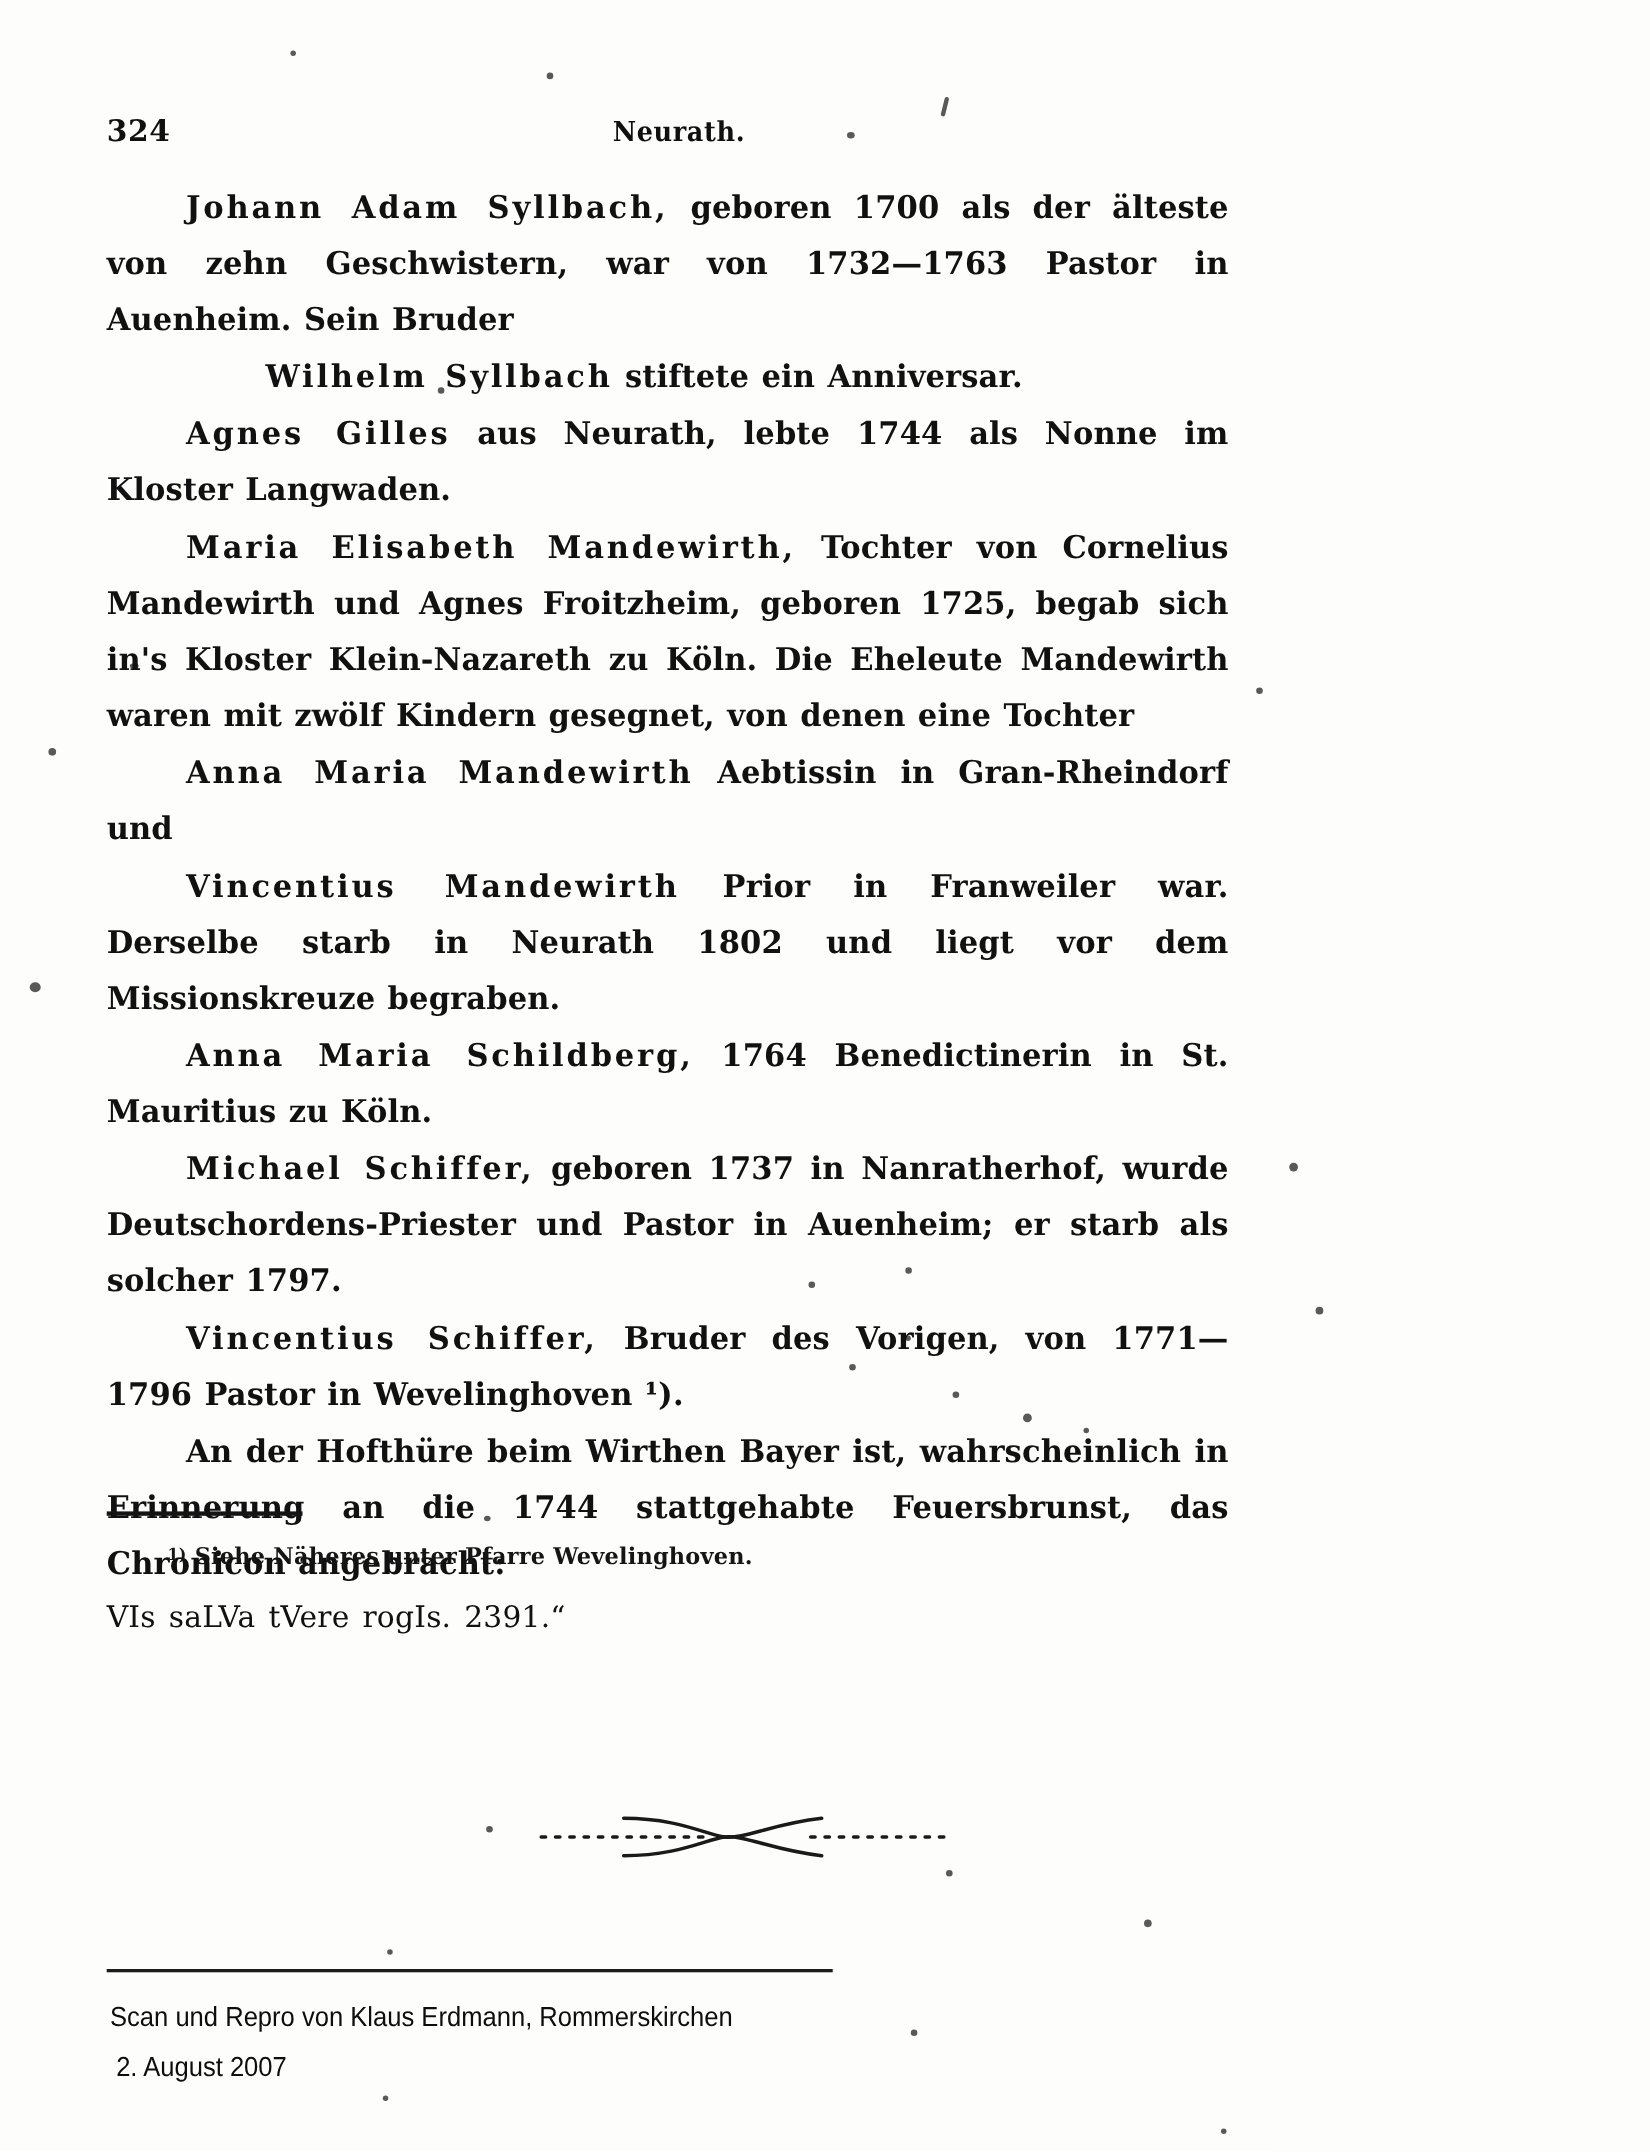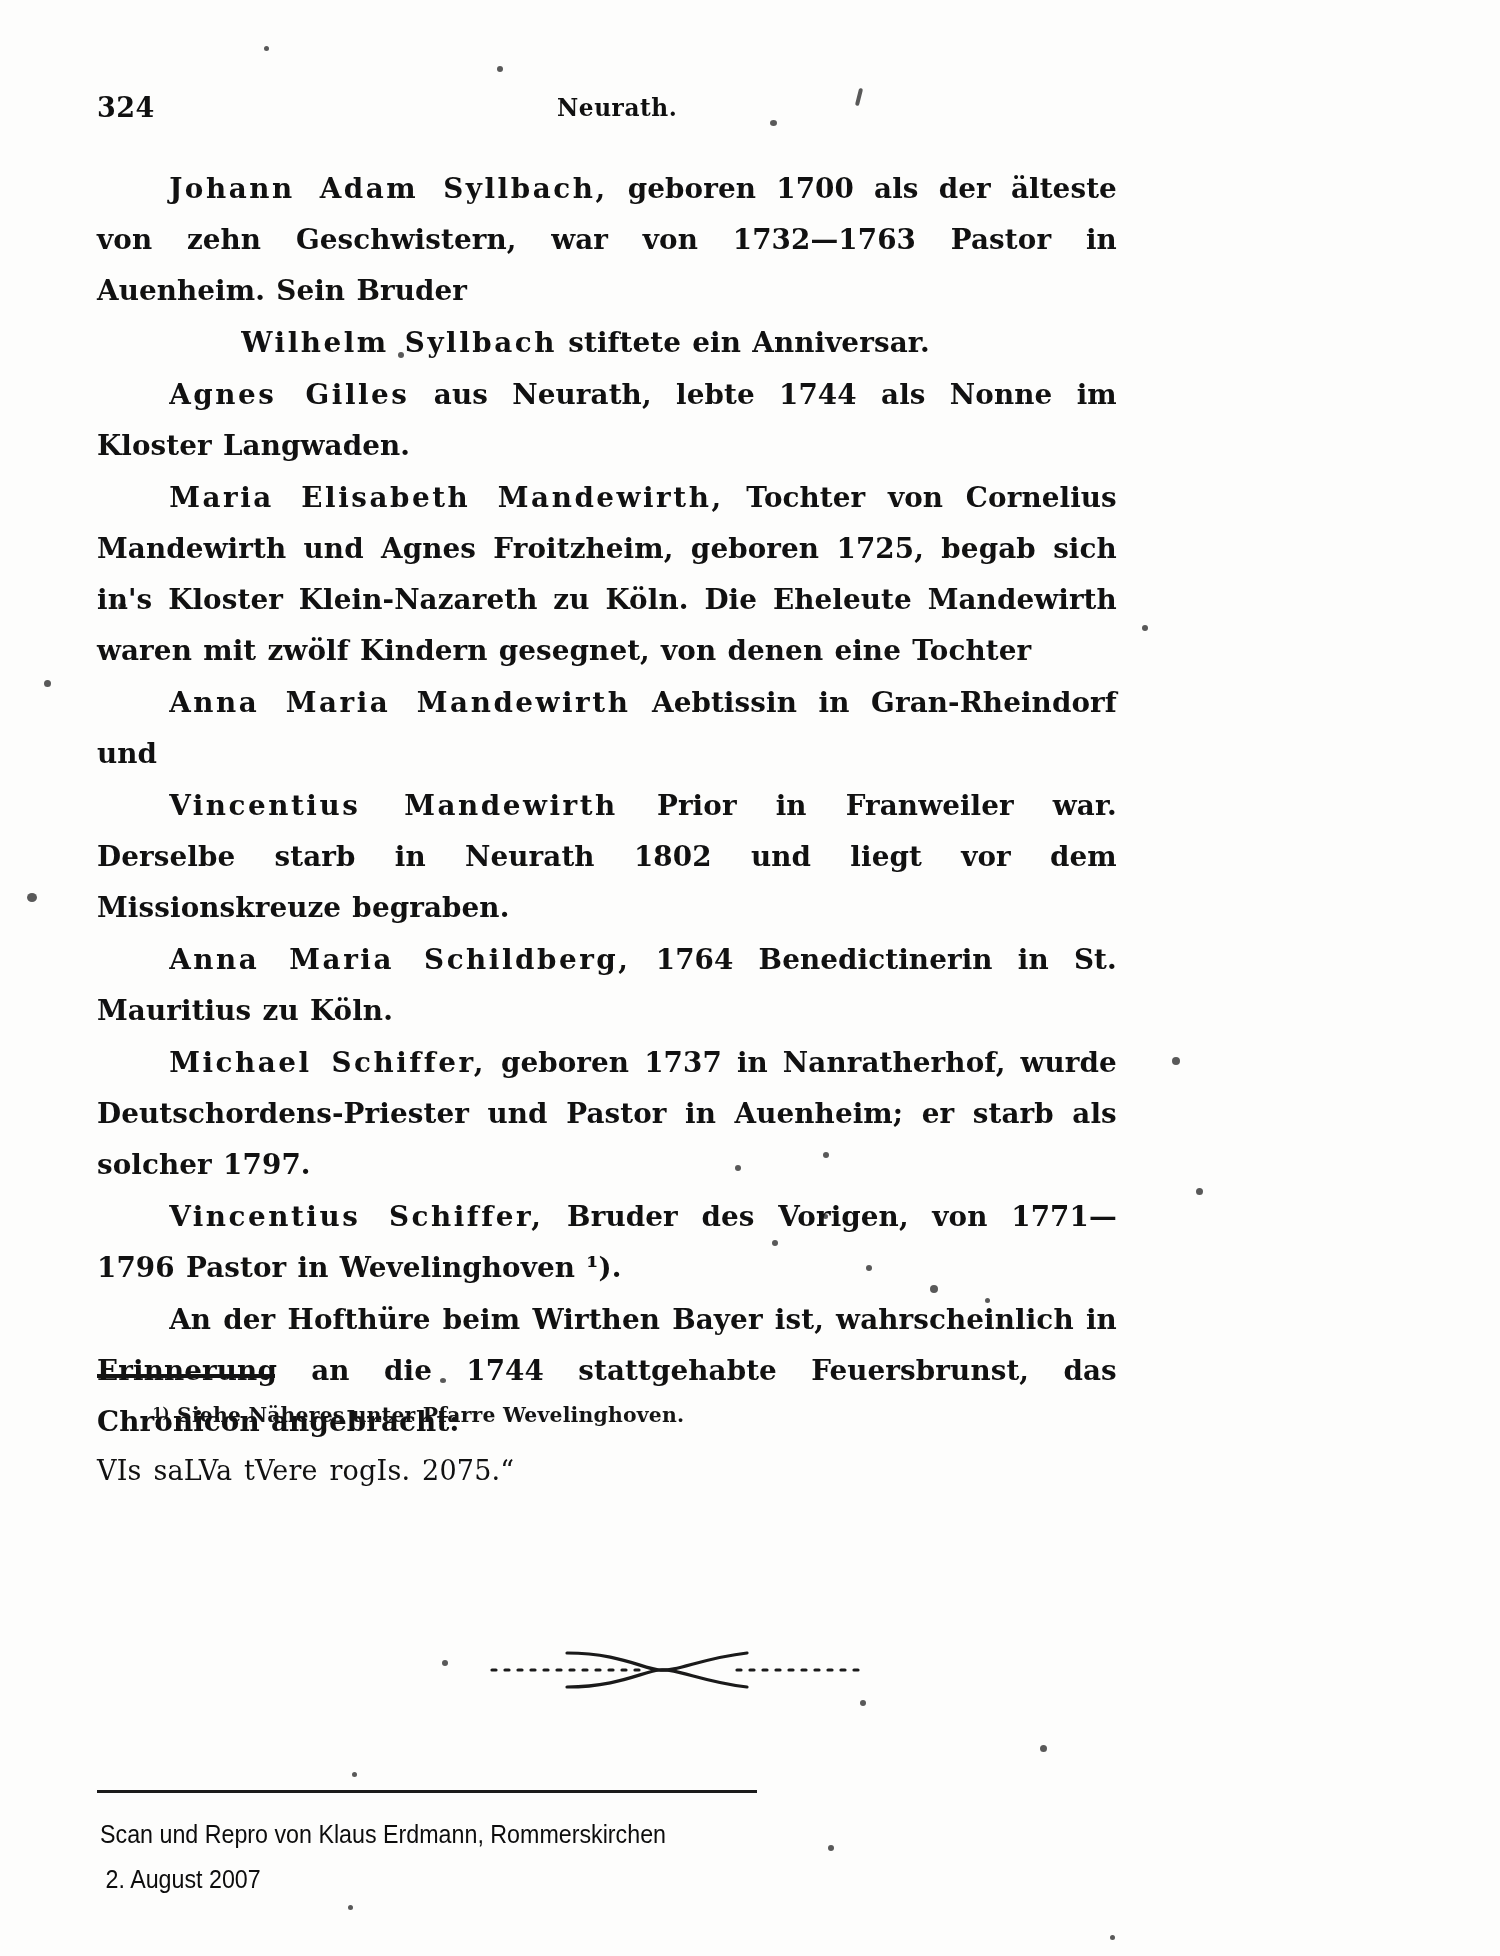--- a/index.html
+++ b/index.html
@@ -30,21 +30,21 @@
   .sheet {
     position: absolute;
     left: 97px;
     top: 0;
     width: 1046px;
   }
 
   
   .runhead {
     position: absolute;
-    top: 92px;
+    top: 104px;
     left: 0;
     width: 1046px;
     height: 34px;
   }
   .folio {
     position: absolute;
     left: 0;
     top: 0;
     font-family: "DejaVu Serif", serif;
     font-weight: 700;
@@ -216,21 +216,21 @@
       <p class="para"><span class="ind"></span><span class="nm">Vincentius Mandewirth</span><span> Prior in Franweiler war. Derselbe starb in Neurath 1802 und liegt vor dem Missionskreuze begraben.</span></p>
 
       <p class="para"><span class="ind"></span><span class="nm">Anna Maria Schildberg,</span><span> 1764 Benedictinerin in St. Mauritius zu Köln.</span></p>
 
       <p class="para"><span class="ind"></span><span class="nm">Michael Schiffer,</span><span> geboren 1737 in Nanratherhof, wurde Deutschordens-Priester und Pastor in Auenheim; er starb als solcher 1797.</span></p>
 
       <p class="para"><span class="ind"></span><span class="nm">Vincentius Schiffer,</span><span> Bruder des Vorigen, von 1771—1796 Pastor in Wevelinghoven ¹).</span></p>
 
       <p class="para"><span class="ind"></span><span>An der Hofthüre beim Wirthen Bayer ist, wahrscheinlich in Erinnerung an die 1744 stattgehabte Feuersbrunst, das Chronicon angebracht:</span></p>
 
-      <p class="latin" style="margin-top:-2px;">VIs saLVa tVere rogIs. 2075.“</p>
+      <p class="latin" style="margin-top:-2px;">VIs saLVa tVere rogIs. 2391.“</p>
 
     </div>
 
     <div class="fnrule"></div>
 
     <div class="footnote">
       <span class="fnind"></span><span class="fnmark">1)</span><span> Siehe Näheres unter Pfarre Wevelinghoven.</span>
     </div>
 
     <div class="ornament">

